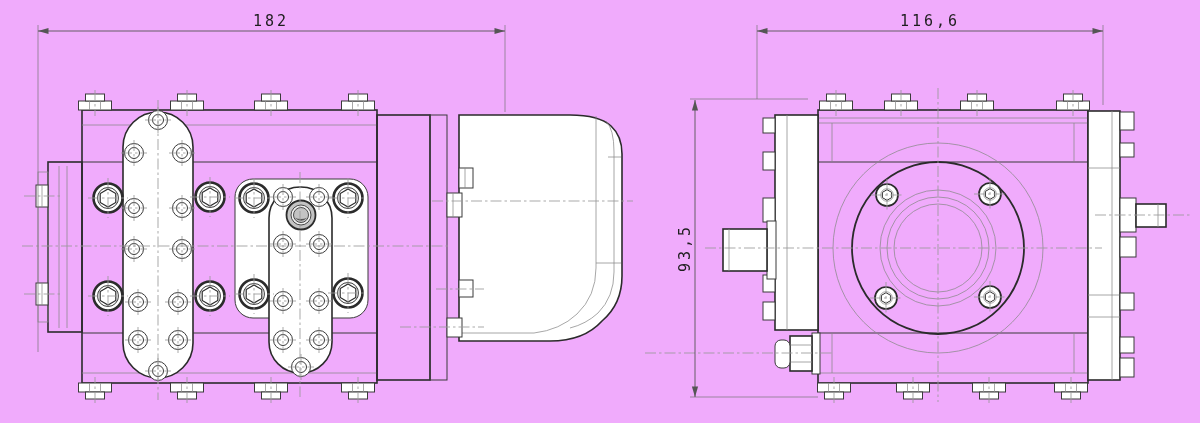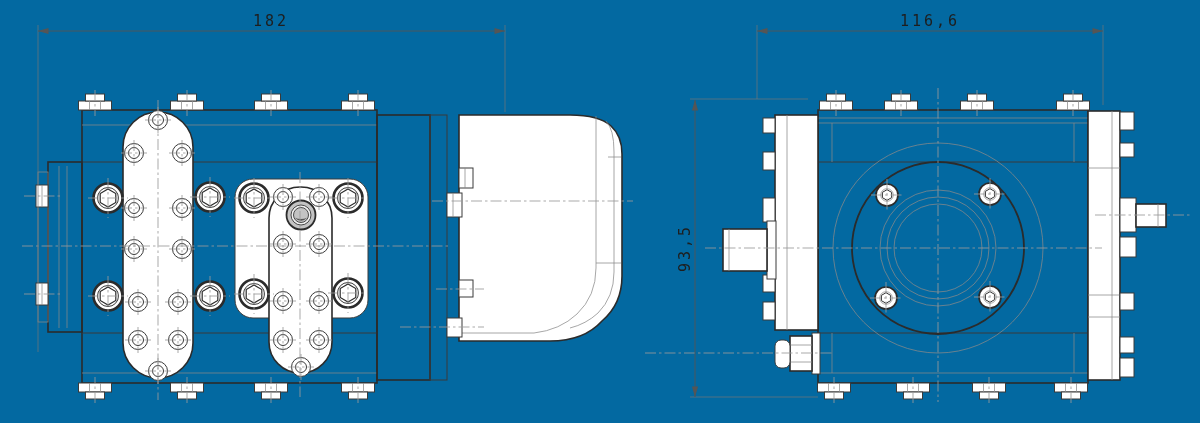--- a/index.html
+++ b/index.html
@@ -1,16 +1,16 @@
 <!DOCTYPE html>
 <html><head>
 <meta charset="utf-8">
 <style>
   html,body{margin:0;padding:0;background:#fff;}
-  .canvas{width:1200px;height:423px;background:#0369a1;overflow:hidden;}
+  .canvas{width:1200px;height:423px;background:#f0abfc;overflow:hidden;}
   svg{display:block;}
   .b {stroke:#2b2b2b;stroke-width:1.6;fill:none;stroke-linecap:round;}
   .bw{stroke:#2b2b2b;stroke-width:1.6;fill:#fff;}
   .m {stroke:#3a3a3a;stroke-width:1;fill:none;}
   .mw{stroke:#3a3a3a;stroke-width:1;fill:#fff;}
   .t {stroke:#8a8a8a;stroke-width:.75;fill:none;}
   .c {stroke:#9a9a9a;stroke-width:.85;fill:none;stroke-dasharray:11 3 2.5 3;}
   .d {stroke:#555;stroke-width:.9;fill:none;}
   .de{stroke:#777;stroke-width:.7;fill:none;}
   .ar{fill:#555;stroke:none;}

